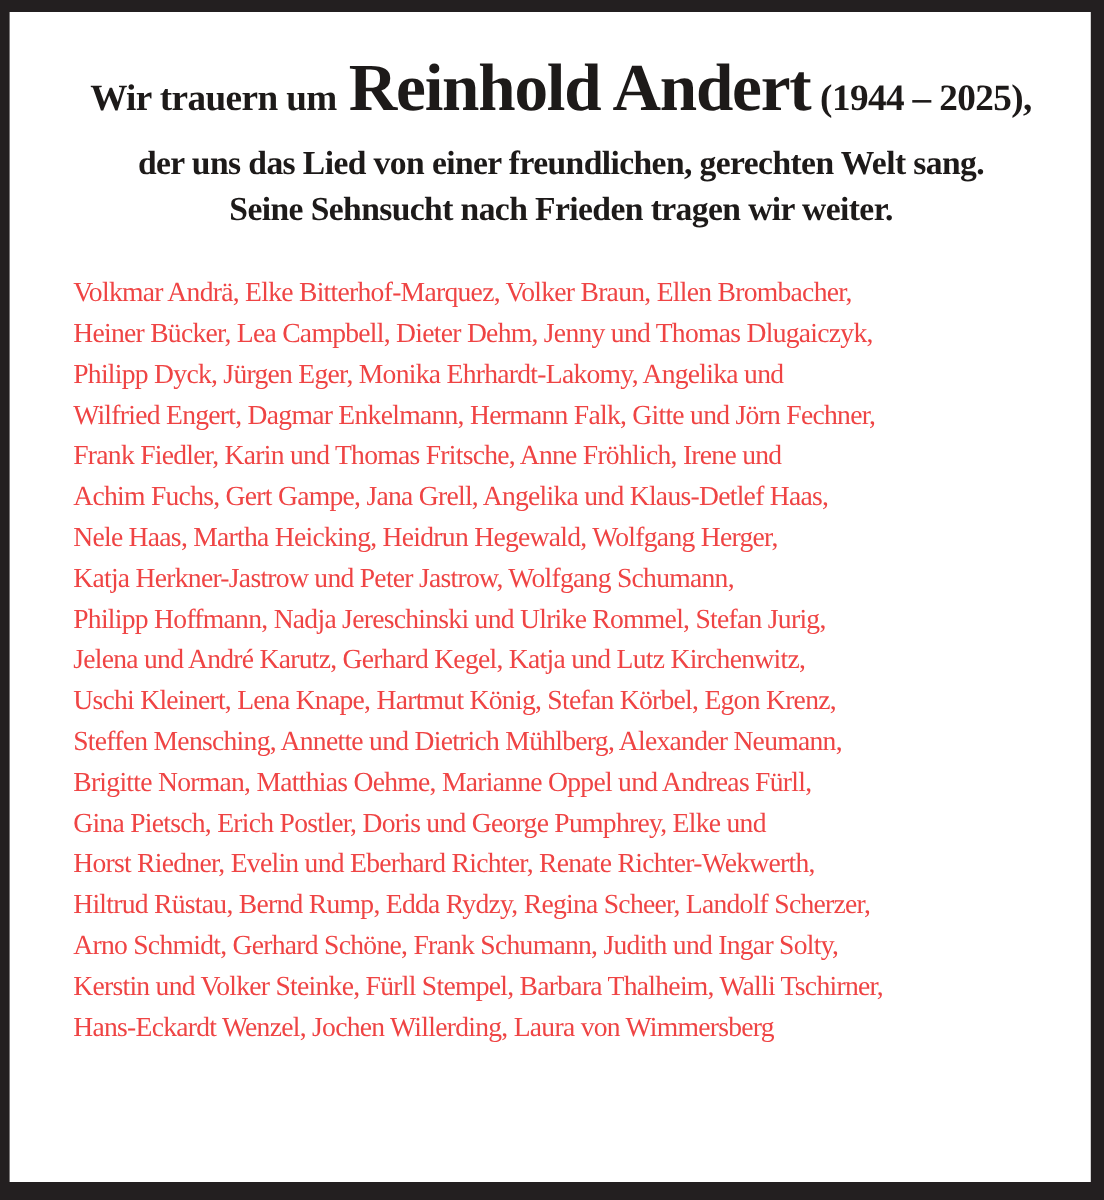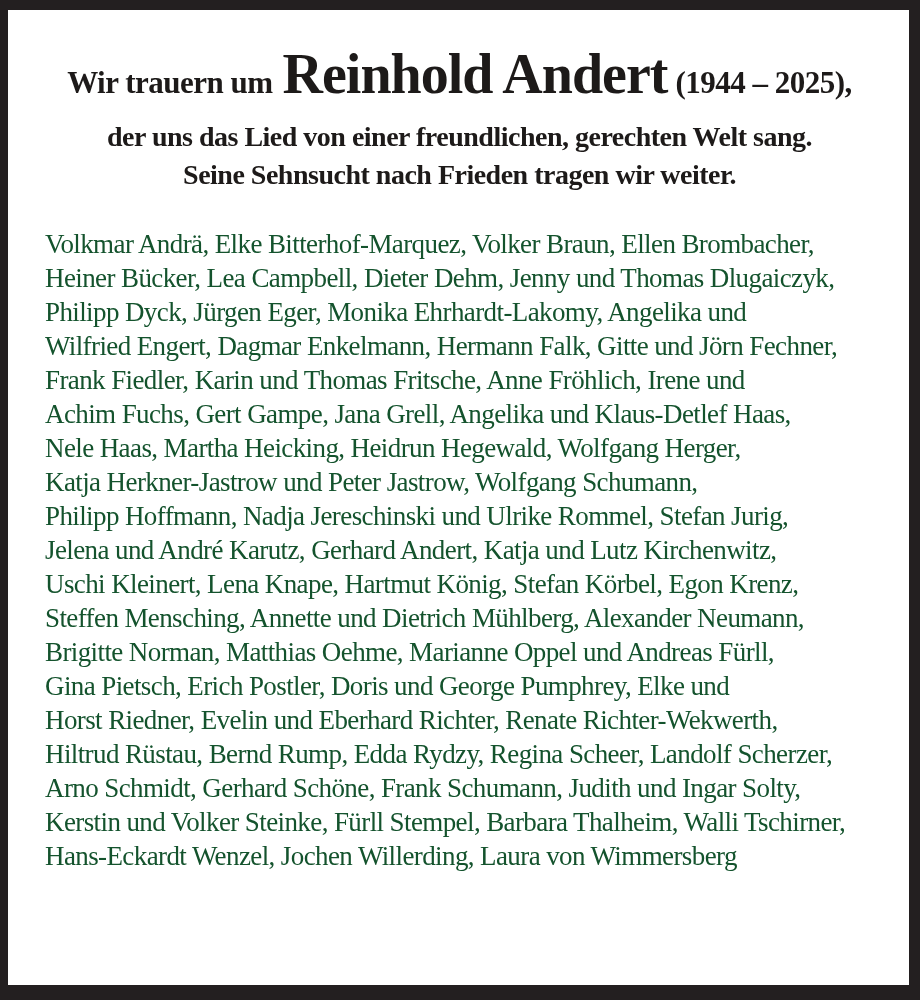--- a/index.html
+++ b/index.html
@@ -20,21 +20,21 @@
     height: 1000px;
     border-style: solid;
     border-color: #231f20;
     border-width: 10px 11px 15px 8px;
     background: #ffffff;
   }
   .inner {
     box-sizing: border-box;
     width: 100%;
     height: 100%;
-    padding: 34px 26px 0 28px;
+    padding: 34px 26px 0 44px;
   }
   
   .header {
     text-align: center;
   }
   .title-line {
     white-space: nowrap;
     line-height: 60px;
     letter-spacing: -0.5px;
   }
@@ -55,26 +55,26 @@
     line-height: 38px;
     letter-spacing: -0.5px;
     white-space: nowrap;
   }
   
   .names {
     margin-top: 33px;
     padding-left: 9px;
   }
   .name-line {
-    font-size: 27px;
+    font-size: 23px;
     font-weight: 400;
     line-height: 34px;
     letter-spacing: -0.6px;
     white-space: nowrap;
-    color: #14532d;
+    color: #ef4444;
   }
 </style>
 </head>
 <body>
 
 <div class="frame">
   <div class="inner">
 
     <div class="header">
       <div class="title-line">
@@ -88,21 +88,21 @@
 
     <div class="name-line">Volkmar Andrä, Elke Bitterhof-Marquez, Volker Braun, Ellen Brombacher,</div>
         <div class="name-line">Heiner Bücker, Lea Campbell, Dieter Dehm, Jenny und Thomas Dlugaiczyk,</div>
         <div class="name-line">Philipp Dyck, Jürgen Eger, Monika Ehrhardt-Lakomy, Angelika und</div>
         <div class="name-line">Wilfried Engert, Dagmar Enkelmann, Hermann Falk, Gitte und Jörn Fechner,</div>
         <div class="name-line">Frank Fiedler, Karin und Thomas Fritsche, Anne Fröhlich, Irene und</div>
         <div class="name-line">Achim Fuchs, Gert Gampe, Jana Grell, Angelika und Klaus-Detlef Haas,</div>
         <div class="name-line">Nele Haas, Martha Heicking, Heidrun Hegewald, Wolfgang Herger,</div>
         <div class="name-line">Katja Herkner-Jastrow und Peter Jastrow, Wolfgang Schumann,</div>
         <div class="name-line">Philipp Hoffmann, Nadja Jereschinski und Ulrike Rommel, Stefan Jurig,</div>
-        <div class="name-line">Jelena und André Karutz, Gerhard Andert, Katja und Lutz Kirchenwitz,</div>
+        <div class="name-line">Jelena und André Karutz, Gerhard Kegel, Katja und Lutz Kirchenwitz,</div>
         <div class="name-line">Uschi Kleinert, Lena Knape, Hartmut König, Stefan Körbel, Egon Krenz,</div>
         <div class="name-line">Steffen Mensching, Annette und Dietrich Mühlberg, Alexander Neumann,</div>
         <div class="name-line">Brigitte Norman, Matthias Oehme, Marianne Oppel und Andreas Fürll,</div>
         <div class="name-line">Gina Pietsch, Erich Postler, Doris und George Pumphrey, Elke und</div>
         <div class="name-line">Horst Riedner, Evelin und Eberhard Richter, Renate Richter-Wekwerth,</div>
         <div class="name-line">Hiltrud Rüstau, Bernd Rump, Edda Rydzy, Regina Scheer, Landolf Scherzer,</div>
         <div class="name-line">Arno Schmidt, Gerhard Schöne, Frank Schumann, Judith und Ingar Solty,</div>
         <div class="name-line">Kerstin und Volker Steinke, Fürll Stempel, Barbara Thalheim, Walli Tschirner,</div>
         <div class="name-line">Hans-Eckardt Wenzel, Jochen Willerding, Laura von Wimmersberg</div>
       </div>

